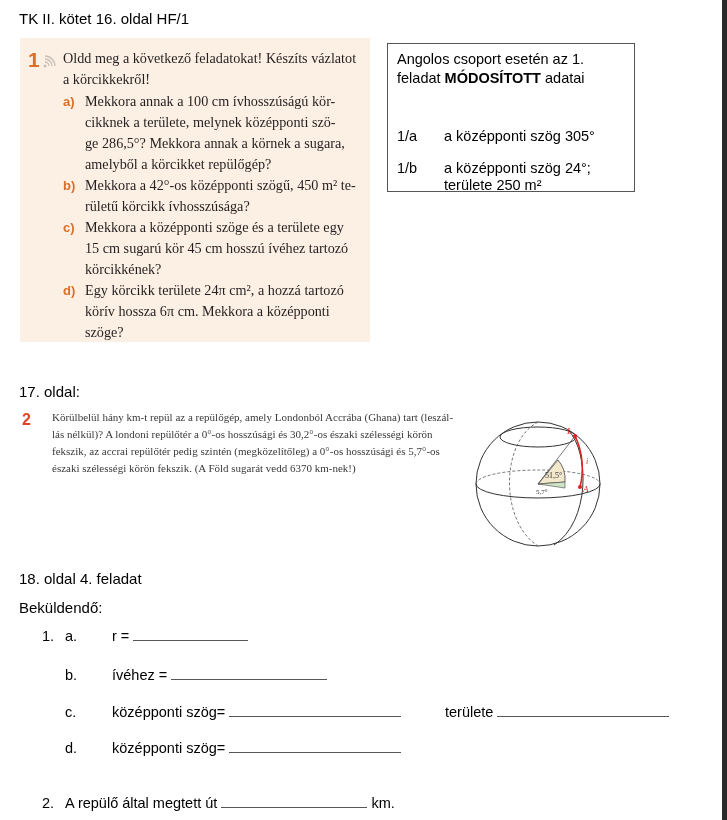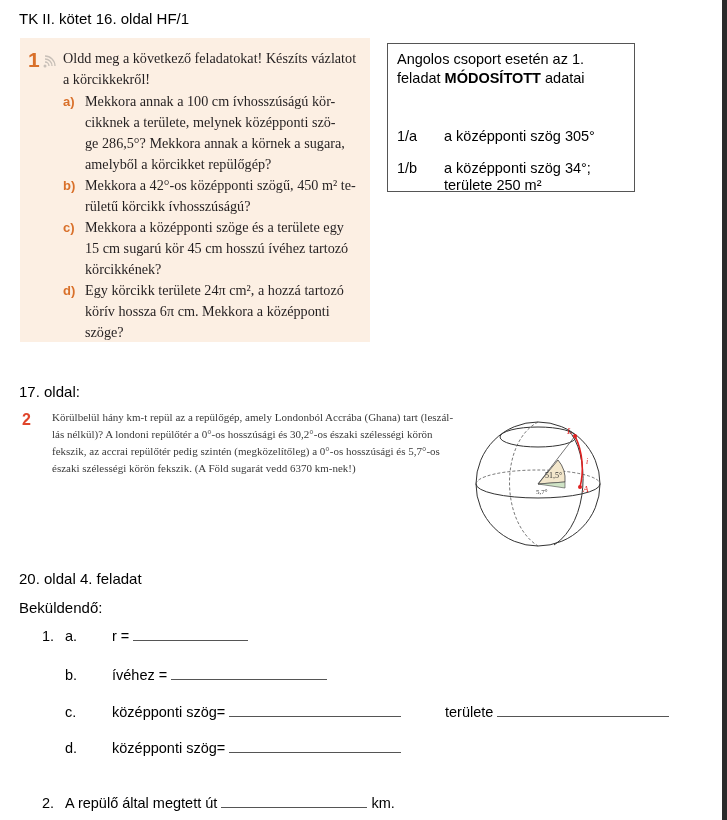--- a/index.html
+++ b/index.html
@@ -43,40 +43,40 @@
   <div class="line" style="left:43px;top:33px">a körcikkekről!</div>
 
   <div class="lbl" style="left:43px;top:56px">a)</div>
   <div class="line" style="left:65px;top:55px">Mekkora annak a 100 cm ívhosszúságú kör-</div>
   <div class="line" style="left:65px;top:76px">cikknek a területe, melynek középponti szö-</div>
   <div class="line" style="left:65px;top:97px">ge 286,5°? Mekkora annak a körnek a sugara,</div>
   <div class="line" style="left:65px;top:118px">amelyből a körcikket repülőgép?</div>
 
   <div class="lbl" style="left:43px;top:140px">b)</div>
   <div class="line" style="left:65px;top:139px">Mekkora a 42°-os középponti szögű, 450 m² te-</div>
-  <div class="line" style="left:65px;top:160px">rületű körcikk ívhosszúságú?</div>
+  <div class="line" style="left:65px;top:160px">rületű körcikk ívhosszúsága?</div>
 
   <div class="lbl" style="left:43px;top:182px">c)</div>
   <div class="line" style="left:65px;top:181px">Mekkora a középponti szöge és a területe egy</div>
   <div class="line" style="left:65px;top:202px">15 cm sugarú kör 45 cm hosszú ívéhez tartozó</div>
   <div class="line" style="left:65px;top:223px">körcikkének?</div>
 
   <div class="lbl" style="left:43px;top:245px">d)</div>
   <div class="line" style="left:65px;top:244px">Egy körcikk területe 24π cm², a hozzá tartozó</div>
   <div class="line" style="left:65px;top:265px">körív hossza 6π cm. Mekkora a középponti</div>
   <div class="line" style="left:65px;top:286px">szöge?</div>
 </div>
 
 <div class="abs modbox">
   <div class="t" style="left:9px;top:7px">Angolos csoport esetén az 1.</div>
   <div class="t" style="left:9px;top:26px"><span>feladat </span><b>MÓDOSÍTOTT</b><span> adatai</span></div>
   <div class="t" style="left:9px;top:84px">1/a</div>
   <div class="t" style="left:56px;top:84px">a középponti szög 305°</div>
   <div class="t" style="left:9px;top:116px">1/b</div>
-  <div class="t" style="left:56px;top:116px">a középponti szög 34°;</div>
+  <div class="t" style="left:56px;top:116px">a középponti szög 24°;</div>
   <div class="t" style="left:56px;top:133px">területe 250 m²</div>
 </div>
 
 <div class="abs h" style="left:19px;top:383px">17. oldal:</div>
 
 <div class="t2num">2</div>
 <div class="abs" style="left:39px;top:420px;width:6px;height:4px;"></div>
 <div class="abs t2 line" style="left:52px;top:411px">Körülbelül hány km-t repül az a repülőgép, amely Londonból Accrába (Ghana) tart (leszál-</div>
 <div class="abs t2 line" style="left:52px;top:428px">lás nélkül)? A londoni repülőtér a 0°-os hosszúsági és 30,2°-os északi szélességi körön</div>
 <div class="abs t2 line" style="left:52px;top:445px">fekszik, az accrai repülőtér pedig szintén (megközelítőleg) a 0°-os hosszúsági és 5,7°-os</div>
@@ -95,21 +95,21 @@
   <path d="M105 24 C113 40 114 60 110 75" fill="none" stroke="#e02020" stroke-width="1.6"></path>
   <circle cx="105" cy="24" r="2" fill="#e02020"></circle>
   <circle cx="110" cy="75" r="2" fill="#e02020"></circle>
   <text x="75" y="66" font-family="Liberation Serif, serif" font-size="8" fill="#333">51,5°</text>
   <text x="66" y="82" font-family="Liberation Serif, serif" font-size="7" fill="#333">5,7°</text>
   <text x="97" y="22" font-family="Liberation Serif, serif" font-style="italic" font-size="9" fill="#e02020">L</text>
   <text x="113" y="80" font-family="Liberation Serif, serif" font-style="italic" font-size="9" fill="#e02020">A</text>
   <text x="116" y="52" font-family="Liberation Serif, serif" font-style="italic" font-size="8" fill="#e02020">i</text>
 </svg>
 
-<div class="abs h" style="left:19px;top:570px">20. oldal 4. feladat</div>
+<div class="abs h" style="left:19px;top:570px">18. oldal 4. feladat</div>
 <div class="abs h" style="left:19px;top:599px">Beküldendő:</div>
 
 <div class="abs ans" style="left:42px;top:628px">1.</div>
 <div class="abs ans" style="left:65px;top:628px">a.</div>
 <div class="abs ans" style="left:112px;top:628px"><span>r =</span> <span class="blank" style="width:115px"></span></div>
 
 <div class="abs ans" style="left:65px;top:667px">b.</div>
 <div class="abs ans" style="left:112px;top:667px"><span>ívéhez =</span> <span class="blank" style="width:156px"></span></div>
 
 <div class="abs ans" style="left:65px;top:704px">c.</div>

